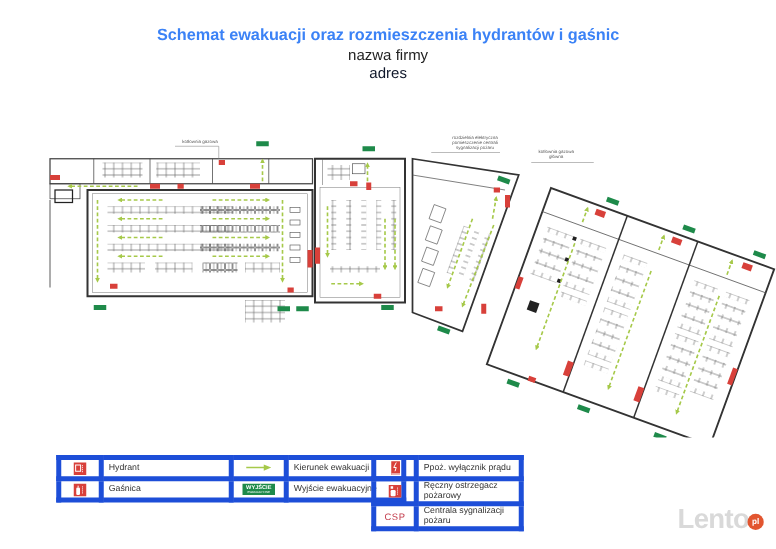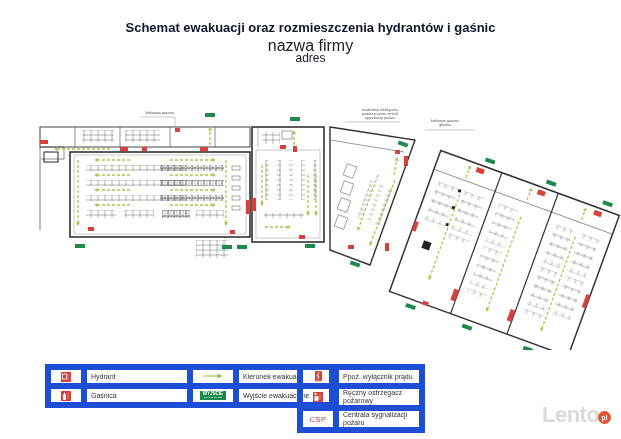--- a/index.html
+++ b/index.html
@@ -1,27 +1,27 @@
 <!DOCTYPE html>
 <html><head>
 <meta charset="utf-8">
 <style>
   html, body { margin:0; padding:0; background:#ffffff; }
   body { width:621px; height:439px; position:relative; overflow:hidden;
          font-family:"Liberation Sans", sans-serif; color:#222; }
   .title { position:absolute; left:0; width:621px; text-align:center; top:20px;
-           font-size:13px; font-weight:bold; color:#0f172a; }
-  .sub1 { position:absolute; left:0; width:621px; text-align:center; top:37px; font-size:16px; color:#222; }
+           font-size:13px; font-weight:bold; color:#3b82f6; }
+  .sub1 { position:absolute; left:0; width:621px; text-align:center; top:37px; font-size:12px; color:#222; }
   .sub2 { position:absolute; left:0; width:621px; text-align:center; top:51px; font-size:12px; color:#0f172a; }
   #plan { position:absolute; left:0; top:0; width:621px; height:350px; }
   .note { position:absolute; font-size:3.6px; color:#555; text-align:center; line-height:4.2px; }
 
   
   .legend { position:absolute; border-collapse:collapse; font-size:7px; color:#333; }
-  .legend td { border:6px solid #1d4ed8; padding:0 4px; height:13px; vertical-align:middle; }
+  .legend td { border:4px solid #1d4ed8; padding:0 4px; height:13px; vertical-align:middle; }
   .lg-left { left:45px; top:364px; }
   .lg-right { left:297px; top:364px; }
   .lg-left .ic { width:14px; text-align:center; padding:0 8px; }
   .lg-left .lbl1 { width:92px; }
   .lg-left .ic2 { width:32px; text-align:center; }
   .lg-left .lbl2 { width:82px; }
   .lg-right .ic { width:22px; text-align:center; }
   .lg-right .lbl { width:72px; line-height:8px; }
   .lg-right tr.r2 td, .lg-right tr.r3 td { height:15px; }
   .icon-red { display:inline-block; width:10px; height:10px; background:#d8403a; position:relative; vertical-align:middle; }

